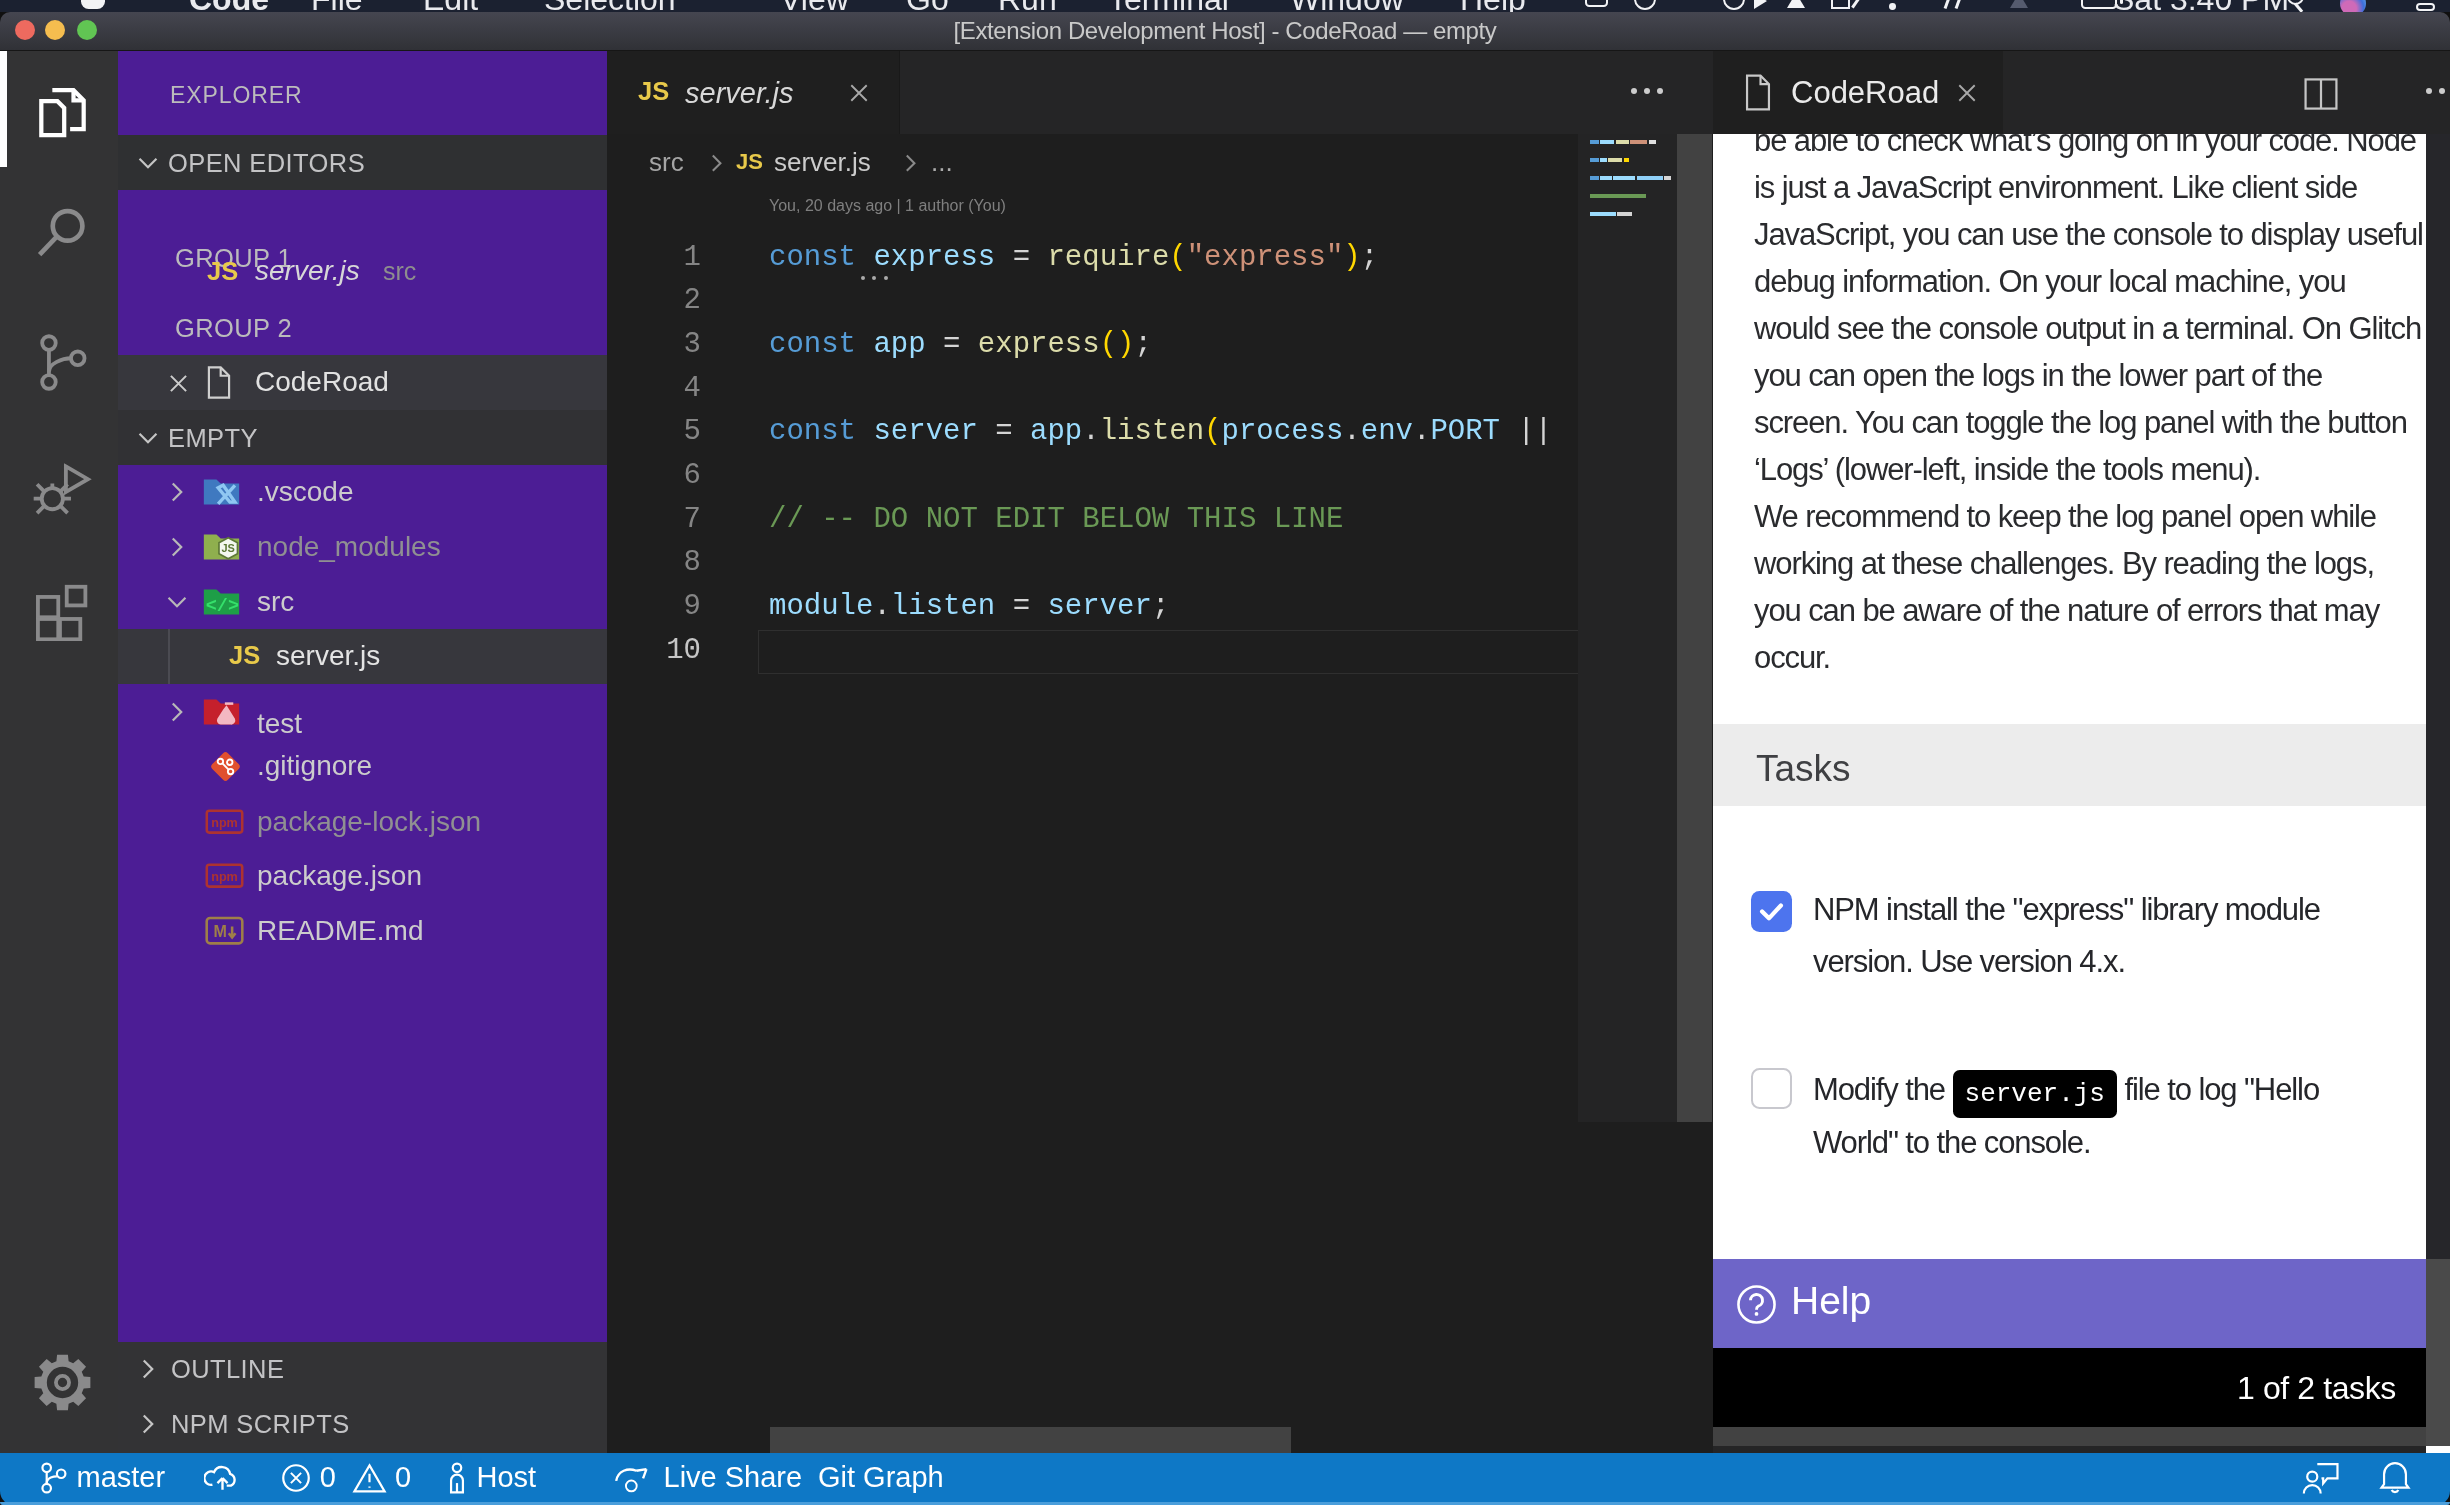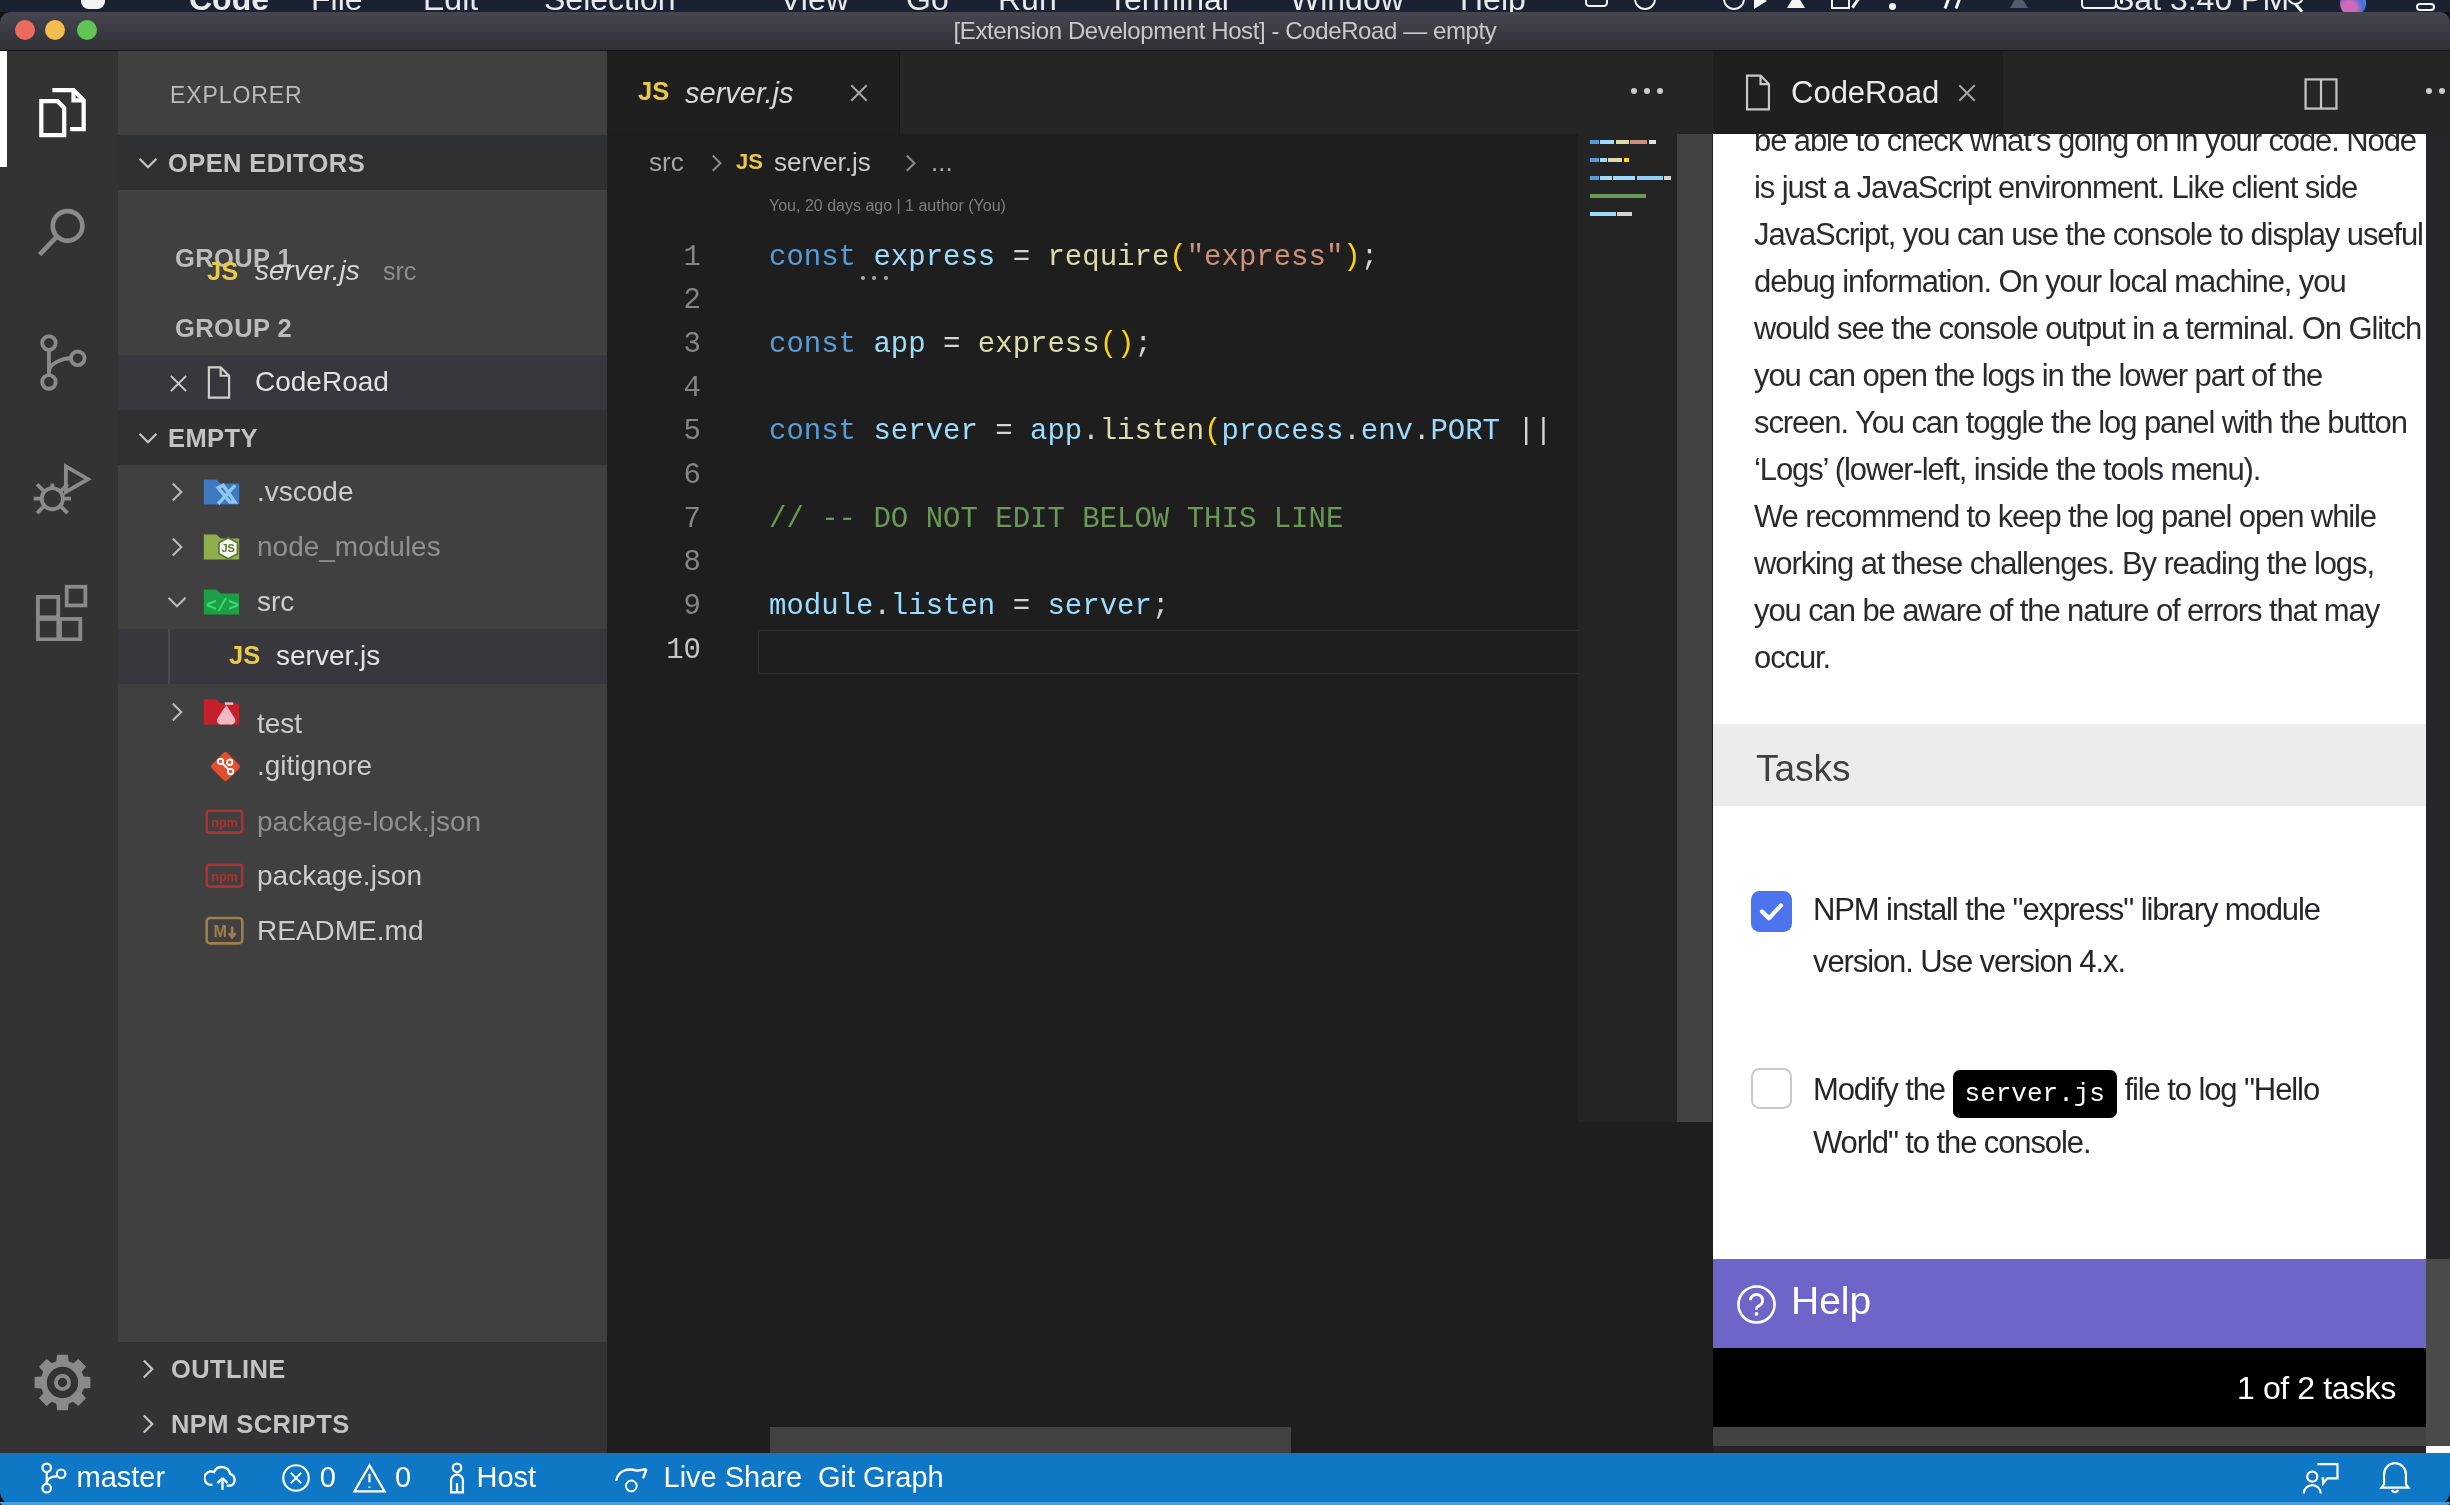--- a/index.html
+++ b/index.html
@@ -10,25 +10,25 @@
   #menubar { left:0; top:0; width:2450px; height:12px; background:#1b2130; overflow:hidden; z-index:30; }
   #menubar .mi { position:absolute; top:-18.7px; color:#e9eaee; font-size:32px; font-weight:500; }
   #menubar .ic { position:absolute; border:2.6px solid #f2f3f5; }
   
   #titlebar { left:0; top:12px; width:2450px; height:39px; background:linear-gradient(#454650,#303136); border-bottom:1.7px solid #161616; border-radius:10.2px 10.2px 0 0; z-index:20; }
   .tl { position:absolute; top:7.7px; width:20.4px; height:20.4px; border-radius:50%; }
   #titletext { position:absolute; top:0; left:0; width:2450px; text-align:center; line-height:37px; color:#c9c9c9; font-size:24px; letter-spacing:-0.4px; }
   #activitybar { left:0px; top:51px; width:118px; height:1402px; background:#333334; }
   .aicon { position:absolute; left:6.8px; width:111px; display:flex; justify-content:center; }
   
-  #sidebar { left:118px; top:51px; width:489px; height:1402px; background:#404040; color:#cccccc; }
+  #sidebar { left:118px; top:51px; width:489px; height:1402px; background:#4c1d95; color:#cccccc; }
   .srow { position:absolute; left:0; width:489px; height:55px; }
   .shead { background:#2f3032; }
   .ssel { background:#37373d; }
-  .slabel { position:absolute; font-weight:700; color:#c3c3c5; font-size:25.5px; letter-spacing:0.4px; }
+  .slabel { position:absolute; font-weight:400; color:#c3c3c5; font-size:25.5px; letter-spacing:0.4px; }
   .stxt { position:absolute; font-size:28px; color:#cccccc; white-space:nowrap; }
   .chev { position:absolute; }
   
   #editor { left:607px; top:51px; width:1106px; height:1402px; background:#1e1e1e; overflow:hidden; }
   #tabbar1 { position:absolute; left:0; top:0; width:1106px; height:83px; background:#252526; }
   #tab1 { position:absolute; left:0; top:0; width:293px; height:83px; background:#1f1f1f; border-right:0.9px solid #191919; }
   .code { position:absolute; font-family:"Liberation Mono", monospace; font-size:29px; white-space:pre; line-height:44px; }
   .lnum { position:absolute; width:94px; text-align:right; font-family:"Liberation Mono", monospace; font-size:29px; color:#858585; line-height:44px; }
   
   #panel { left:1713px; top:51px; width:737px; height:1402px; background:#252526; }

